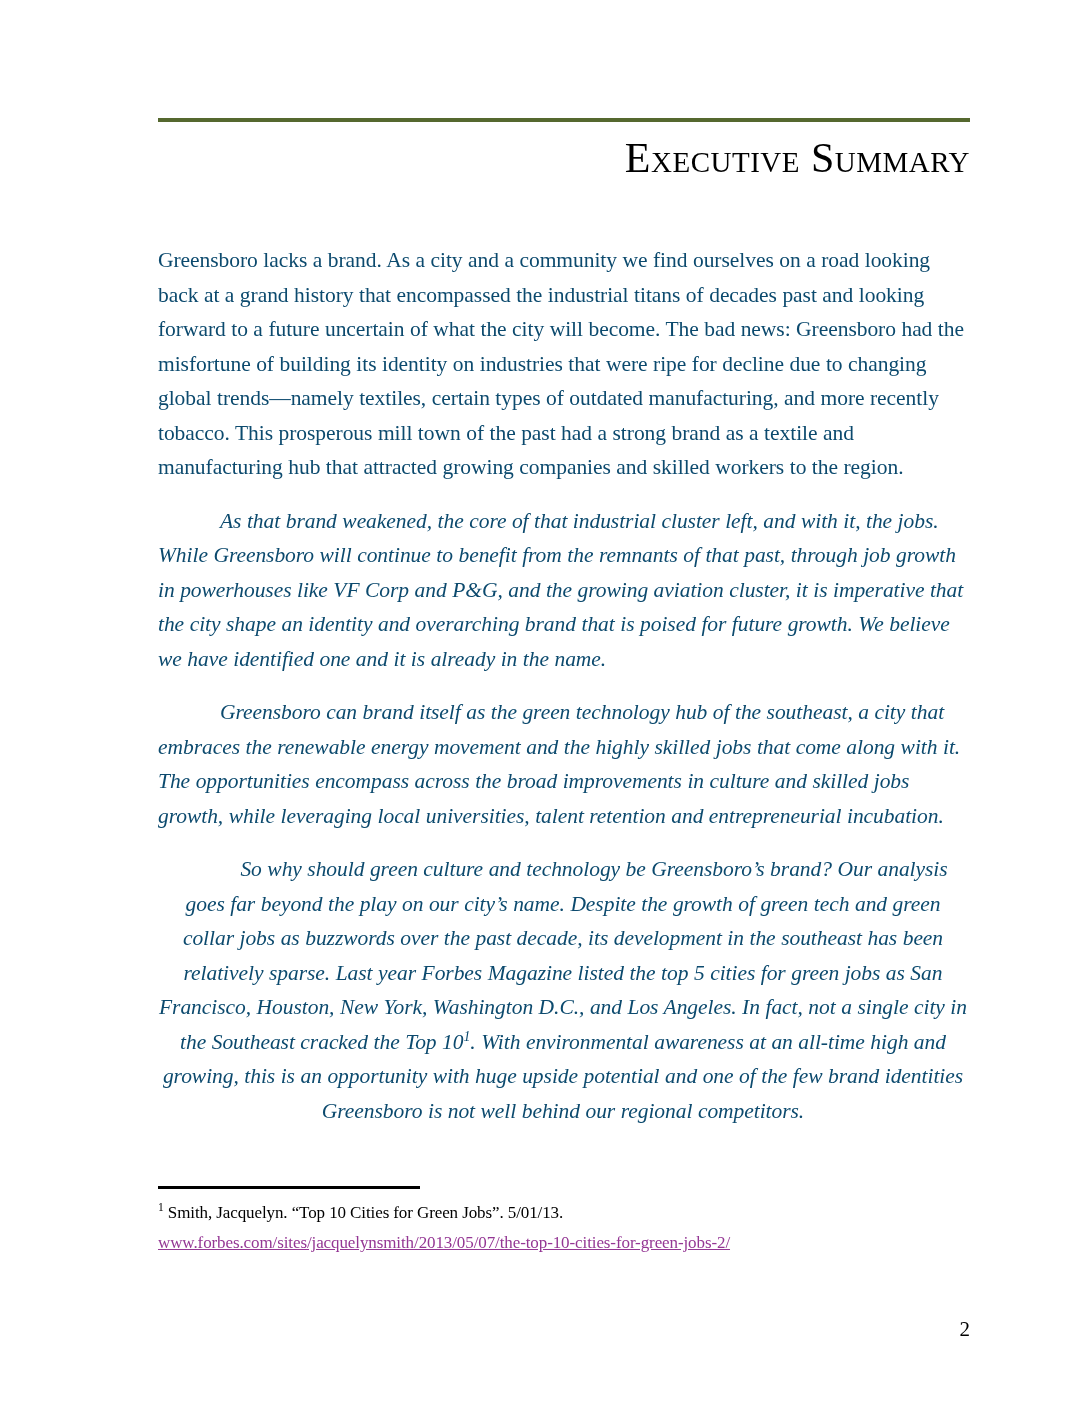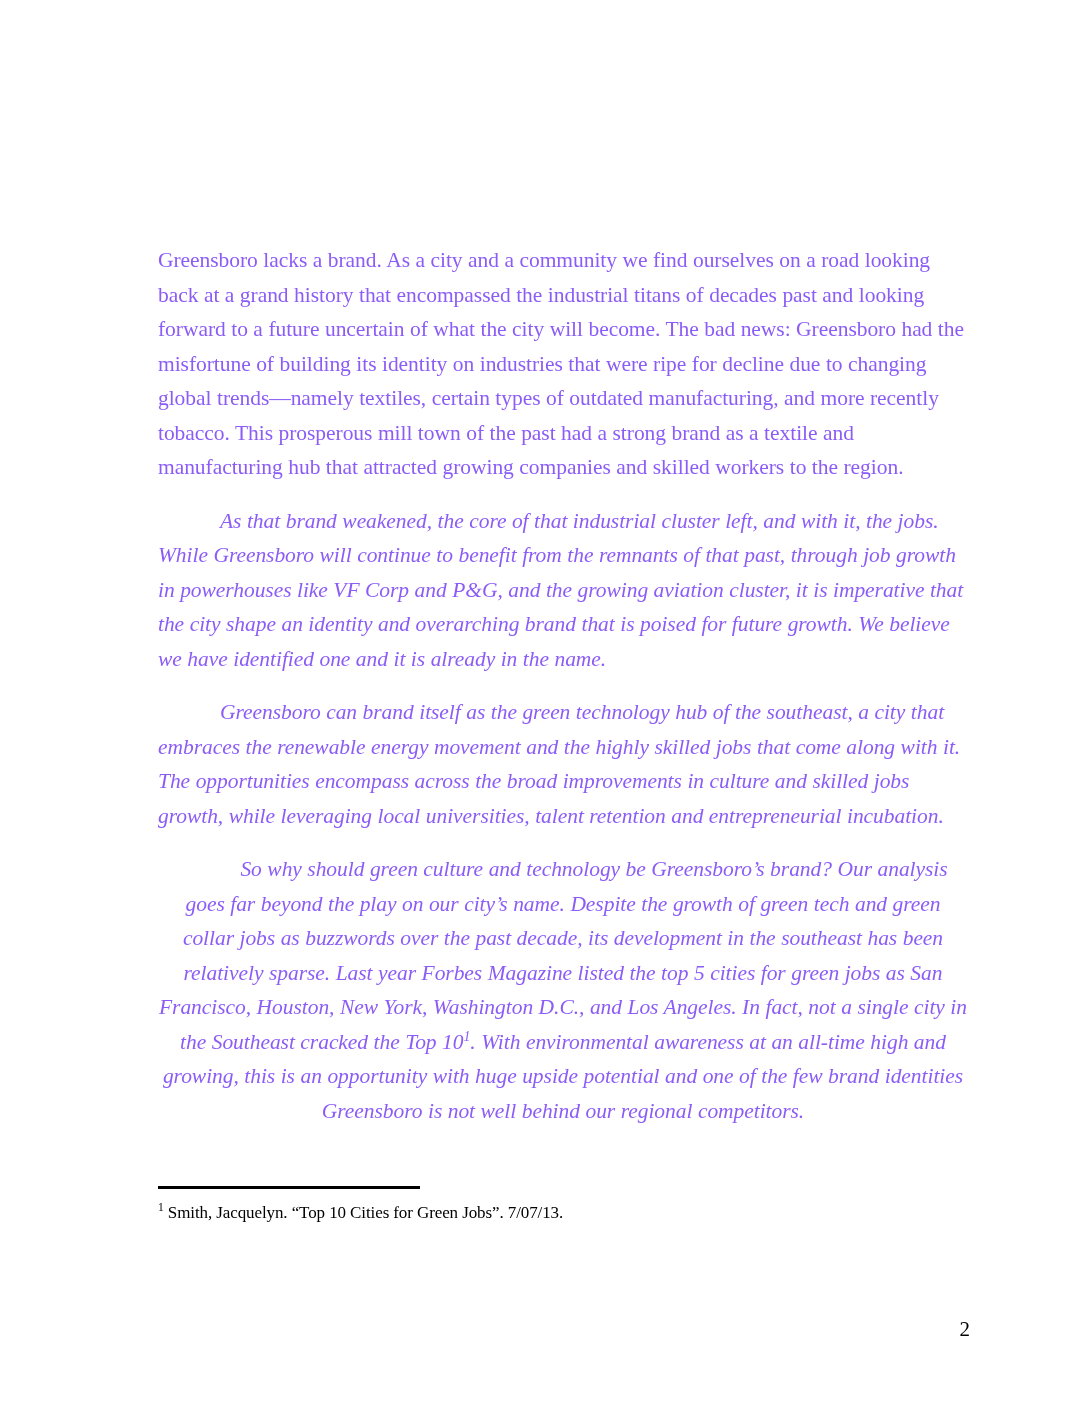--- a/index.html
+++ b/index.html
@@ -54,21 +54,21 @@
     left: 158px;
     top: 243px;
     width: 810px;
   }
 
   .para {
     margin: 0 0 19px 0;
     font-size: 21.5px;
     line-height: 34.5px;
     text-align: left;
-    color: #8b5cf6;
+    color: #0c4a6e;
     font-family: "Liberation Serif", "DejaVu Serif", serif;
     letter-spacing: -0.05px;
     word-spacing: 0.2px;
   }
 
   .para.indent {
     text-indent: 62px;
     font-style: italic;
   }
 
@@ -134,33 +134,38 @@
     line-height: 26px;
     color: #000000;
     font-family: "Liberation Serif", "DejaVu Serif", serif;
   }
 </style>
 </head>
 <body>
 
 <div class="page">
 
+  <div class="header-block">
+    <div class="header-rule"></div>
+    <h1 class="page-title">Executive Summary</h1>
+  </div>
 
   <div class="body-block">
 
     <p class="para">Greensboro lacks a brand.  As a city and a community we find ourselves on a road looking back at a grand history that encompassed the industrial titans of decades past and looking forward to a future uncertain of what the city will become.  The bad news: Greensboro had the misfortune of building its identity on industries that were ripe for decline due to changing global trends—namely textiles, certain types of outdated manufacturing, and more recently tobacco.  This prosperous mill town of the past had a strong brand as a textile and manufacturing hub that attracted growing companies and skilled workers to the region.</p>
 
     <p class="para indent">As that brand weakened, the core of that industrial cluster left, and with it, the jobs.  While Greensboro will continue to benefit from the remnants of that past, through job growth in powerhouses like VF Corp and P&amp;G, and the growing aviation cluster, it is imperative that the city shape an identity and overarching brand that is poised for future growth.  We believe we have identified one and it is already in the name.</p>
 
     <p class="para indent">Greensboro can brand itself as the green technology hub of the southeast, a city that embraces the renewable energy movement and the highly skilled jobs that come along with it.  The opportunities encompass across the broad improvements in culture and skilled jobs growth, while leveraging local universities, talent retention and entrepreneurial incubation.</p>
 
     <p class="para indent"><span>So why should green culture and technology be Greensboro’s brand?  Our analysis goes far beyond the play on our city’s name.  Despite the growth of green tech and green collar jobs as buzzwords over the past decade, its development in the southeast has been relatively sparse.  Last year Forbes Magazine listed the top 5 cities for green jobs as San Francisco, Houston, New York, Washington D.C., and Los Angeles.  In fact, not a single city in the Southeast cracked the Top 10</span><sup class="fn-ref">1</sup><span>.  With environmental awareness at an all-time high and growing, this is an opportunity with huge upside potential and one of the few brand identities Greensboro is not well behind our regional competitors.</span></p>
 
   </div>
 
   <div class="footnote-block">
     <div class="footnote-rule"></div>
-    <p class="footnote-text"><sup>1</sup><span> Smith, Jacquelyn. “Top 10 Cities for Green Jobs”. 7/07/13.</span></p>
+    <p class="footnote-text"><sup>1</sup><span> Smith, Jacquelyn. “Top 10 Cities for Green Jobs”. 5/01/13.</span></p>
+    <a class="footnote-link" href="#">www.forbes.com/sites/jacquelynsmith/2013/05/07/the-top-10-cities-for-green-jobs-2/</a>
   </div>
 
   <div class="page-number">2</div>
 
 </div>
 
 </body></html>

